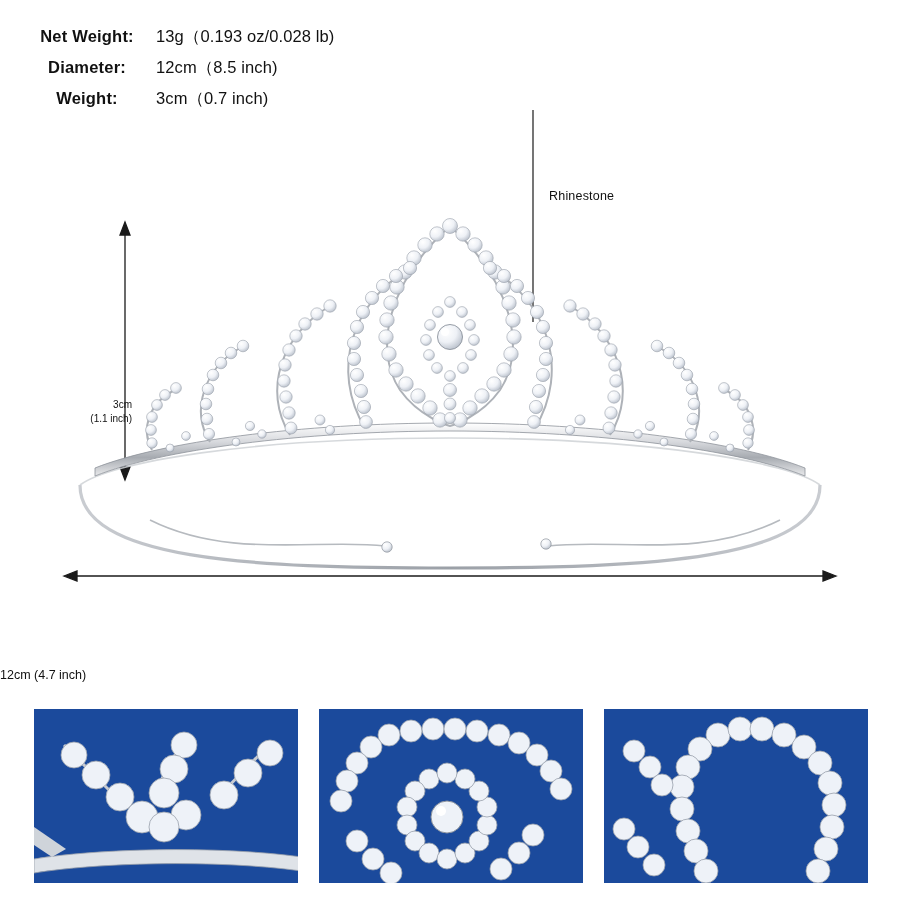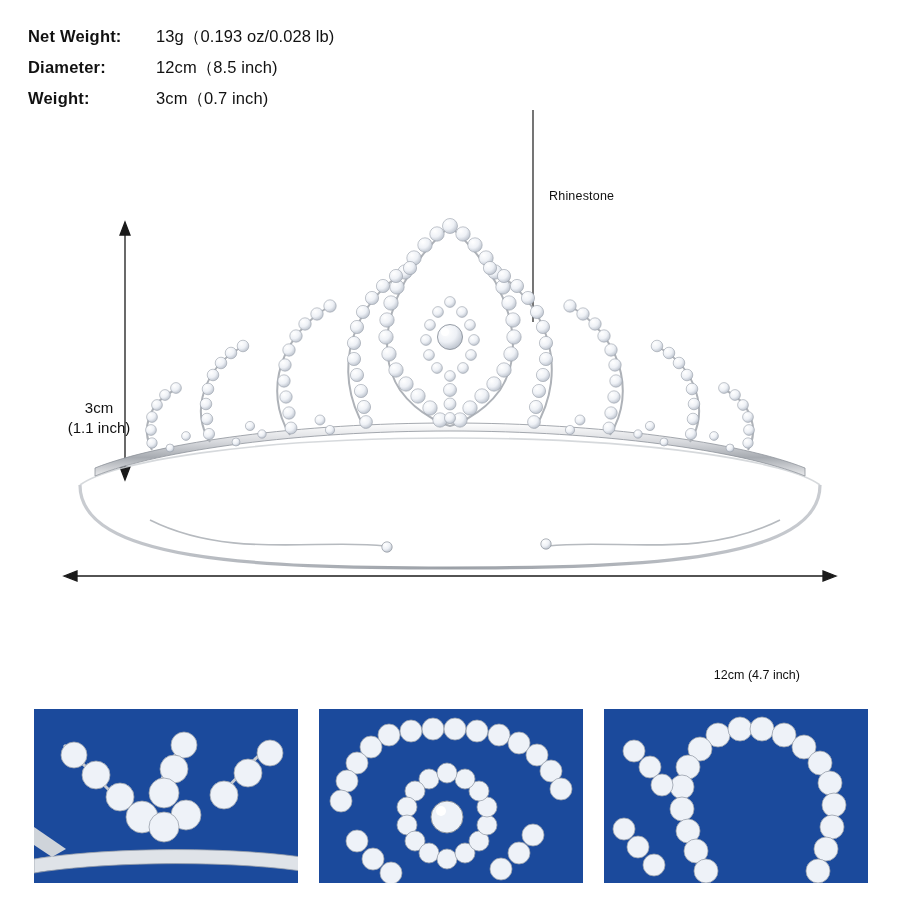--- a/index.html
+++ b/index.html
@@ -24,21 +24,21 @@
     width: 520px;
   }
   .spec-row {
     display: flex;
     align-items: baseline;
     margin-bottom: 9px;
     font-size: 16.5px;
   }
   .spec-label {
     width: 118px;
-    text-align: left;
+    text-align: center;
     font-weight: bold;
     padding-right: 10px;
     letter-spacing: 0.2px;
   }
   .spec-value {
     font-weight: normal;
     letter-spacing: 0.1px;
   }
 
   
@@ -59,31 +59,31 @@
     top: 99px;
     font-size: 12.5px;
     color: #111;
     letter-spacing: 0.2px;
   }
   .height-label {
     position: absolute;
     left: 66px;
     top: 308px;
     width: 66px;
-    text-align: center;
-    font-size: 15px;
+    text-align: right;
+    font-size: 10px;
     line-height: 1.35;
     color: #111;
   }
   .width-label {
     position: absolute;
     left: 0;
     top: 578px;
     width: 800px;
-    text-align: right;
+    text-align: left;
     font-size: 12.5px;
     color: #111;
   }
 
   
   .thumbs {
     position: absolute;
     left: 32px;
     top: 707px;
     width: 838px;

